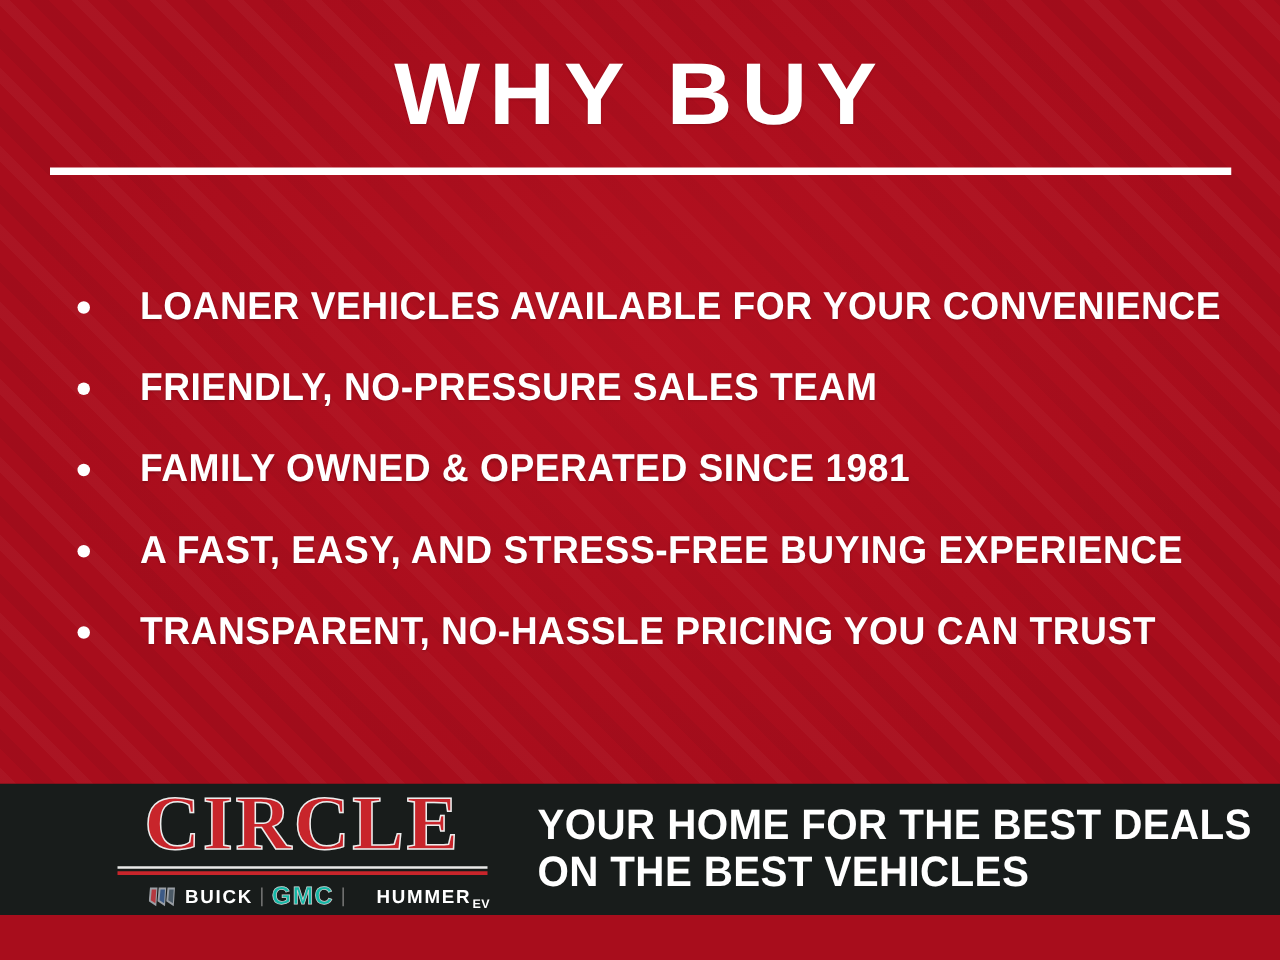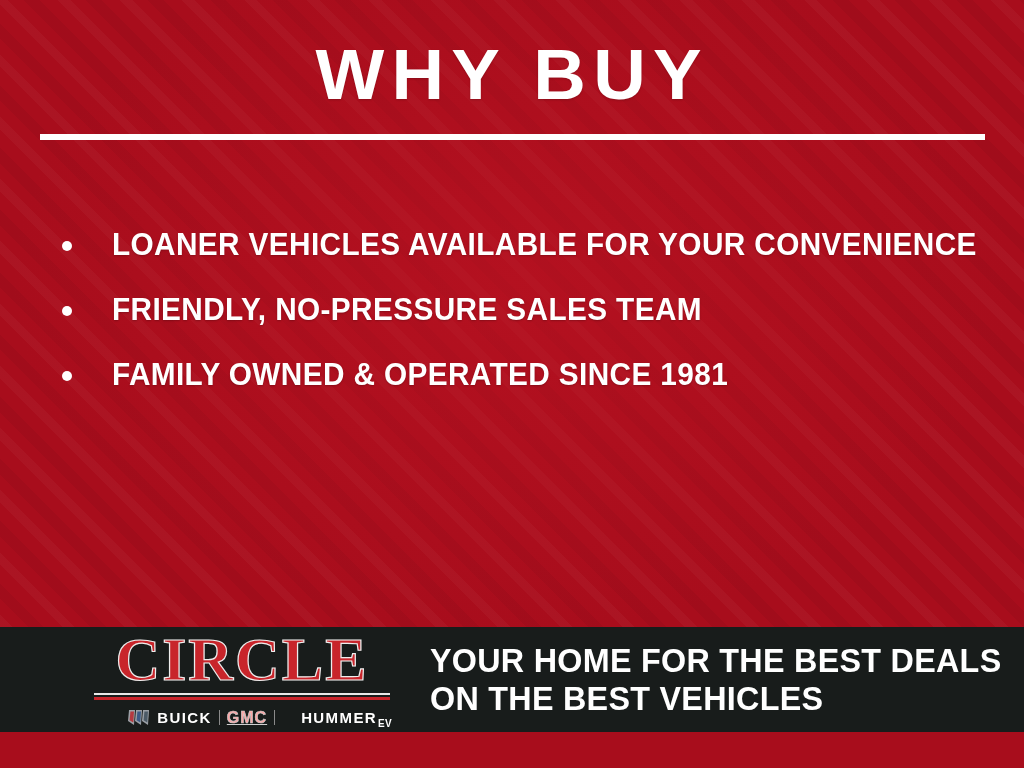--- a/index.html
+++ b/index.html
@@ -179,27 +179,26 @@
   .brand-buick,
   .brand-hummer {
     color: #FFFFFF;
     font-family: "Liberation Sans", sans-serif;
     font-weight: bold;
     font-size: 15px;
     letter-spacing: 1.4px;
     line-height: 17px;
   }
   .brand-gmc {
-    color: #fca5a5;
-    font-family: "Liberation Sans", sans-serif;
-    font-weight: bold;
-    font-size: 16px;
+    color: #14b8a6;
+    font-family: "Liberation Sans", sans-serif;
+    font-weight: bold;
+    font-size: 20px;
     letter-spacing: 1px;
     line-height: 17px;
-    text-decoration: underline;
     -webkit-text-stroke: 0.6px #CFCFCF;
   }
   .brand-sep {
     width: 1px;
     height: 15px;
     background: #8A8A8A;
     flex: 0 0 auto;
   }
   .brand-ev {
     color: #FFFFFF;
@@ -253,20 +252,28 @@
       <span class="bullet-dot"></span>
       <span class="bullet-text">LOANER VEHICLES AVAILABLE FOR YOUR CONVENIENCE</span>
     </li>
     <li class="bullet-row">
       <span class="bullet-dot"></span>
       <span class="bullet-text">FRIENDLY, NO-PRESSURE SALES TEAM</span>
     </li>
     <li class="bullet-row">
       <span class="bullet-dot"></span>
       <span class="bullet-text">FAMILY OWNED &amp; OPERATED SINCE 1981</span>
+    </li>
+    <li class="bullet-row">
+      <span class="bullet-dot"></span>
+      <span class="bullet-text">A FAST, EASY, AND STRESS-FREE BUYING EXPERIENCE</span>
+    </li>
+    <li class="bullet-row">
+      <span class="bullet-dot"></span>
+      <span class="bullet-text">TRANSPARENT, NO-HASSLE PRICING YOU CAN TRUST</span>
     </li>
   </ul>
 
   <div class="footer">
 
     <div class="logo-wrap">
       <span class="logo-circle">CIRCLE</span>
 
       <div class="logo-rules">
         <div class="logo-rule-white"></div>

